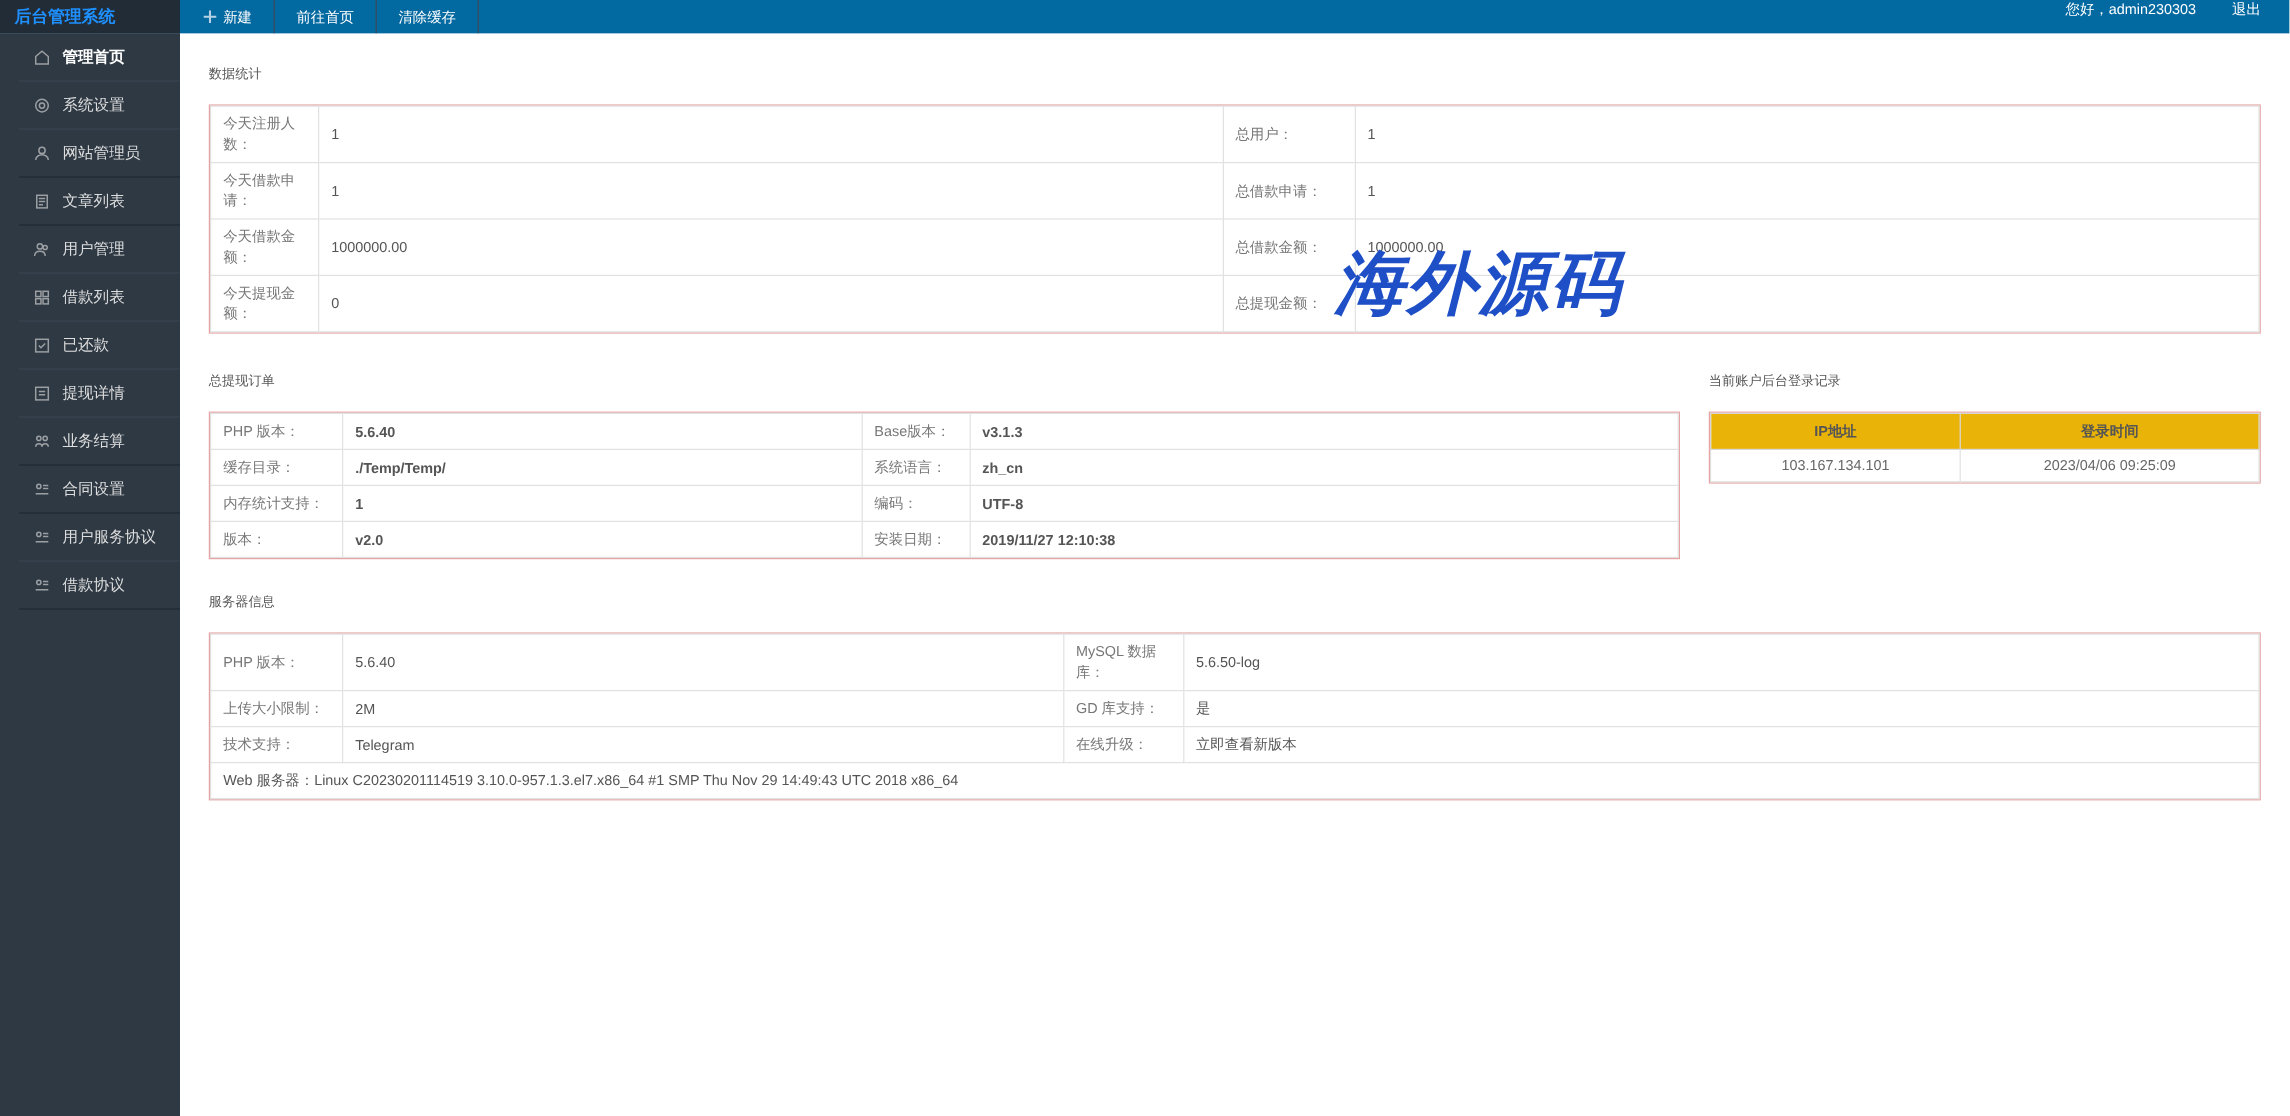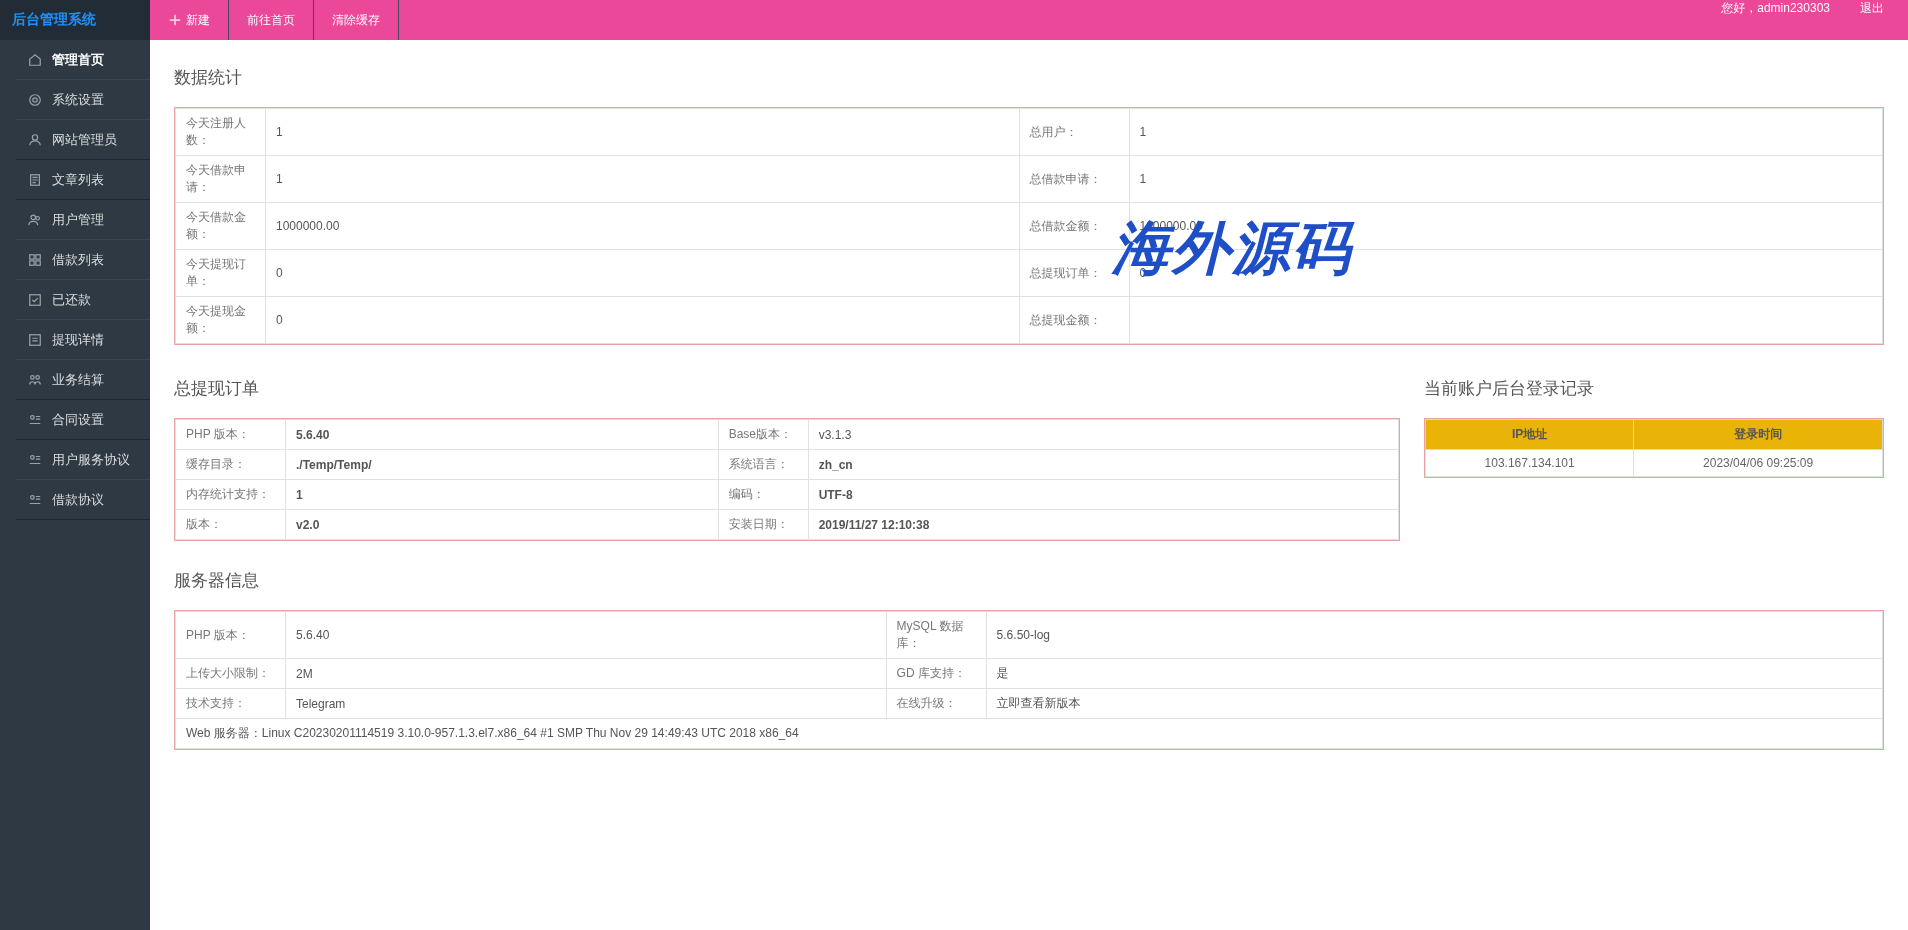--- a/index.html
+++ b/index.html
@@ -5,22 +5,22 @@
   * { box-sizing: border-box; margin: 0; padding: 0; }
   body {
     font-family: "Microsoft YaHei", Arial, sans-serif;
     font-size: 12px;
     color: #333;
     background: #fff;
     width: 1908px;
   }
   
   .topbar {
-    height: 40px;
-    background: #ec4899;
+    height: 28px;
+    background: #0369a1;
     color: #fff;
     display: flex;
     align-items: stretch;
   }
   .brand {
     width: 150px;
     background: #222c36;
     color: #1e90ff;
     font-weight: bold;
     font-size: 14px;
@@ -79,21 +79,21 @@
   }
 
   
   .main {
     flex: 1;
     padding: 22px 24px 24px 24px;
     background: #fff;
     position: relative;
   }
   .section-title {
-    font-size: 17px;
+    font-size: 11px;
     color: #555;
     margin-bottom: 18px;
     margin-top: 4px;
   }
   .panel {
     border: 1px solid #e7a2a2;
   }
   table.data {
     width: 100%;
     border-collapse: collapse;
@@ -289,26 +289,20 @@
               <td class="label">今天借款申请：</td>
               <td class="val" style="font-weight: normal;">1</td>
               <td class="label">总借款申请：</td>
               <td class="val" style="font-weight: normal;">1</td>
             </tr>
             <tr>
               <td class="label">今天借款金额：</td>
               <td class="val" style="font-weight: normal;">1000000.00</td>
               <td class="label">总借款金额：</td>
               <td class="val" style="font-weight: normal;">1000000.00</td>
-            </tr>
-            <tr>
-              <td class="label">今天提现订单：</td>
-              <td class="val" style="font-weight: normal;">0</td>
-              <td class="label">总提现订单：</td>
-              <td class="val" style="font-weight: normal;">0</td>
             </tr>
             <tr>
               <td class="label">今天提现金额：</td>
               <td class="val" style="font-weight: normal;">0</td>
               <td class="label">总提现金额：</td>
               <td class="val" style="font-weight: normal;"></td>
             </tr>
           </tbody>
       </table>
     </div>
@@ -322,21 +316,21 @@
                 <col style="width:110px">
                 <col>
                 <col style="width:90px">
                 <col>
               </colgroup>
             <tbody id="sysbasic-body">
                 <tr>
                   <td class="label">PHP 版本：</td>
                   <td class="val" style="font-weight: bold;">5.6.40</td>
                   <td class="label">Base版本：</td>
-                  <td class="val" style="font-weight: normal;">v3.1.3</td>
+                  <td class="val" style="font-weight: bold;">v3.1.3</td>
                 </tr>
                 <tr>
                   <td class="label">缓存目录：</td>
                   <td class="val" style="font-weight: bold;">./Temp/Temp/</td>
                   <td class="label">系统语言：</td>
                   <td class="val" style="font-weight: bold;">zh_cn</td>
                 </tr>
                 <tr>
                   <td class="label">内存统计支持：</td>
                   <td class="val" style="font-weight: bold;">1</td>

